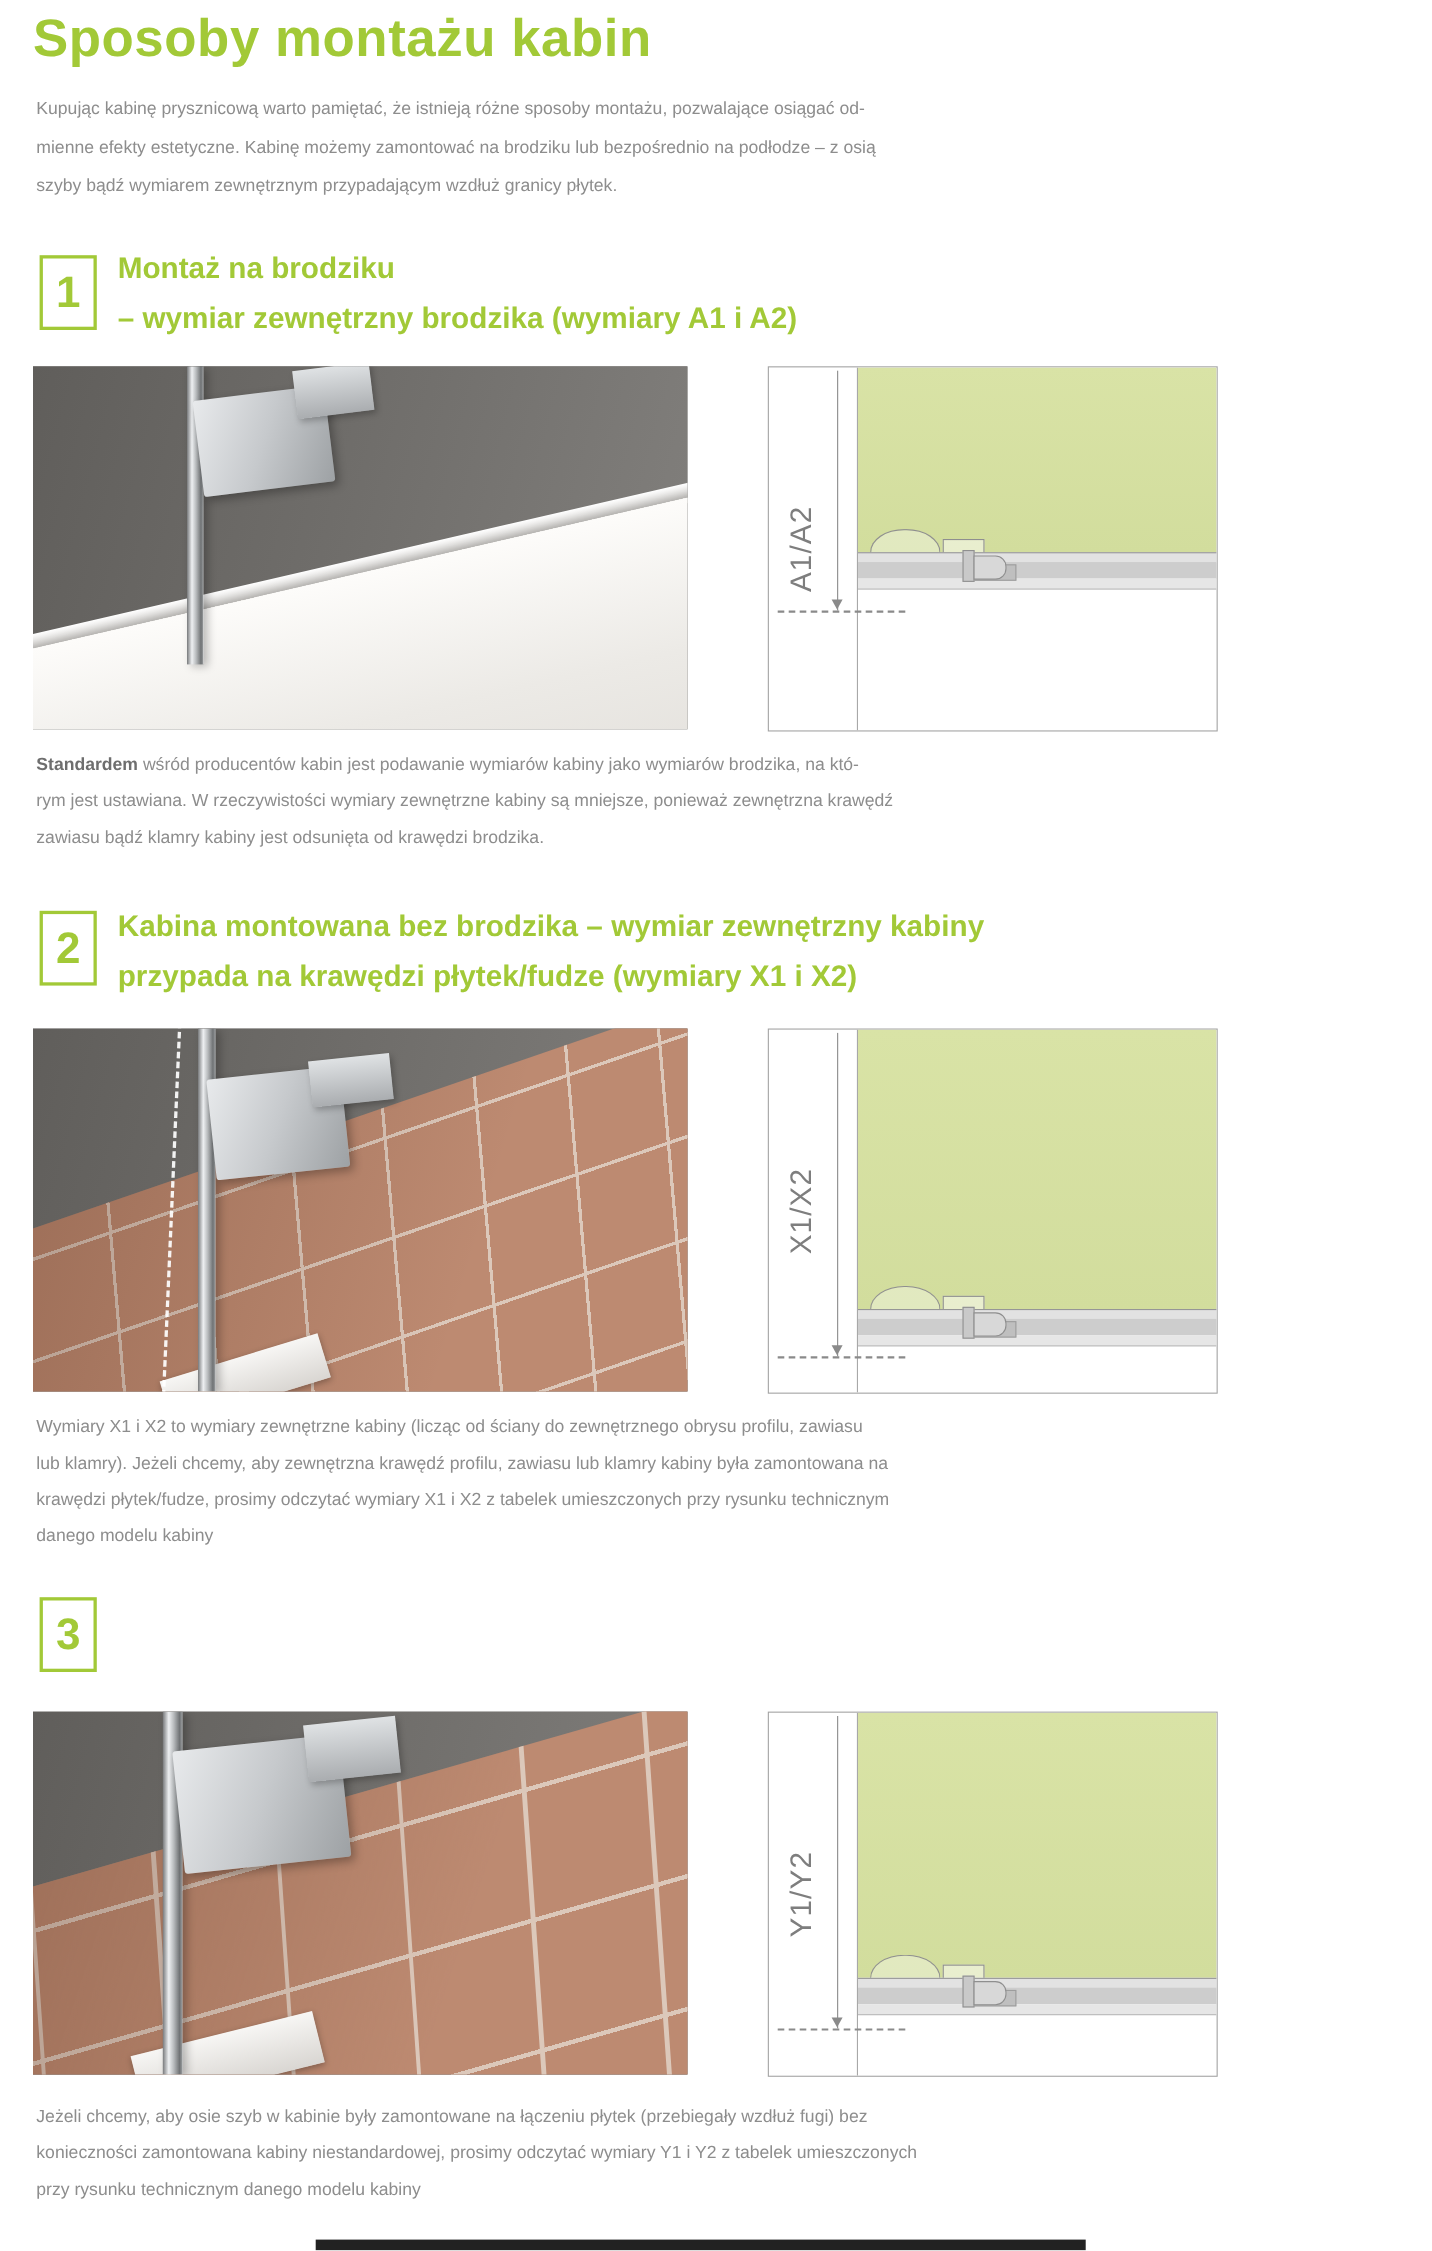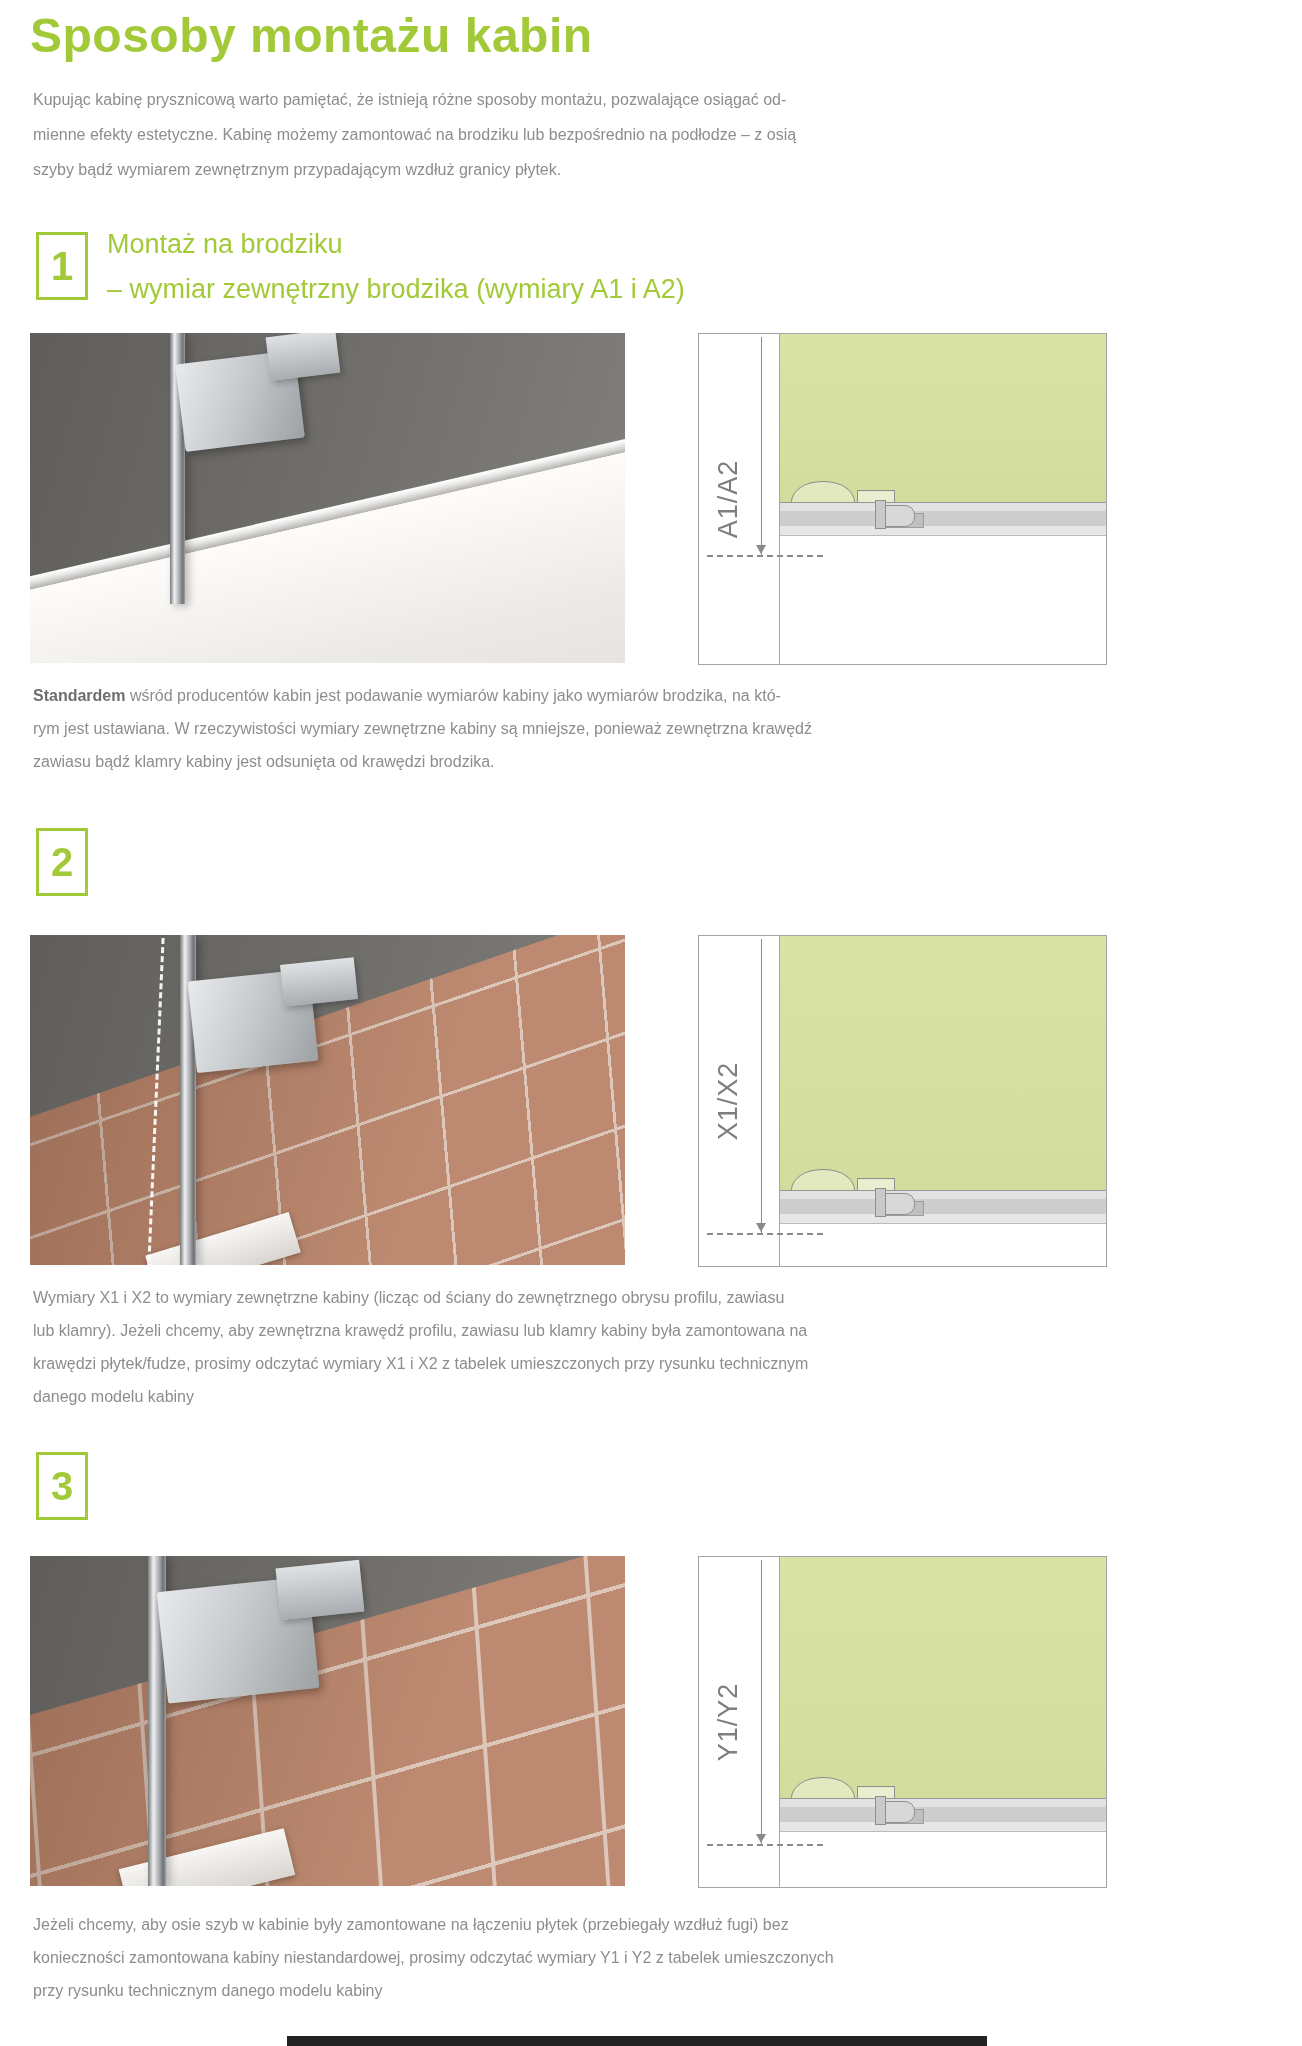--- a/index.html
+++ b/index.html
@@ -16,21 +16,21 @@
   .pa1{left:33px;top:679px;}
   .pa2{left:33px;top:1281px;}
   .pa3{left:33px;top:1908px;}
   .lead{font-weight:bold;color:#6e6e6e;margin-top:43px;}
 
   .badge{position:absolute;left:36px;width:46px;height:62px;border:3px solid #a2c937;
          color:#a2c937;font-size:40px;font-weight:bold;display:flex;align-items:center;
          justify-content:center;background:#fff;}
   .b1{top:232px}.b2{top:828px}.b3{top:1452px}
 
-  .shead{position:absolute;left:107px;margin:0;font-size:27px;font-weight:400;
+  .shead{position:absolute;left:107px;margin:0;font-size:27px;font-weight:700;
          color:#a2c937;line-height:45px;white-space:pre-line;}
   .h1p{top:222px}.h2p{top:820px}.h3p{top:1444px}
 
   
   .photo{position:absolute;left:30px;width:595px;height:330px;overflow:hidden;background:#6f6d6a;}
   .img1{top:333px}.img2{top:935px}.img3{top:1556px}
   .wall{position:absolute;inset:0;background:linear-gradient(105deg,#605e5b,#6f6d6a 45%,#82807d);}
   .tray{position:absolute;left:-20%;top:56%;width:150%;height:90%;
         background:linear-gradient(180deg,#fdfcfa,#eceae6 45%,#e0ddd8);
         transform:rotate(-13deg);box-shadow:0 -3px 10px rgba(0,0,0,.28);}
@@ -145,20 +145,22 @@
     <div class="dash-line"></div>
   </div>
 
   <p class="body pre para pa1"><span class="lead">Standardem</span><span> wśród producentów kabin jest podawanie wymiarów kabiny jako wymiarów brodzika, na któ-
 rym jest ustawiana. W rzeczywistości wymiary zewnętrzne kabiny są mniejsze, ponieważ zewnętrzna krawędź
 zawiasu bądź klamry kabiny jest odsunięta od krawędzi brodzika.</span></p>
 
   <div class="badge b2">
     <span>2</span>
   </div>
+  <h2 class="shead h2p">Kabina montowana bez brodzika – wymiar zewnętrzny kabiny
+przypada na krawędzi płytek/fudze (wymiary X1 i X2)</h2>
 
   <div class="photo p2 img2">
     <div class="wall"></div>
     <div class="tiles"></div>
     <div class="fbase"></div>
     <div class="gprofile"></div>
     <div class="hplate"></div>
     <div class="harm"></div>
     <div class="axis"></div>
   </div>

